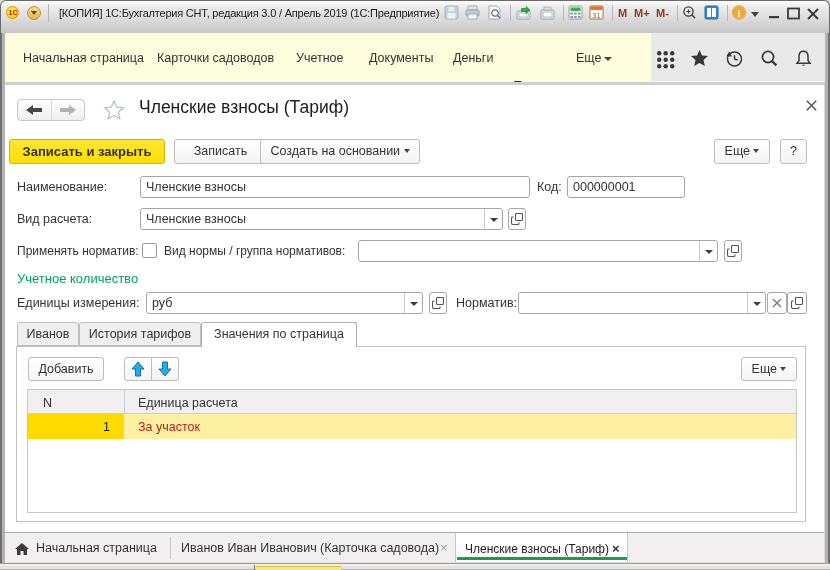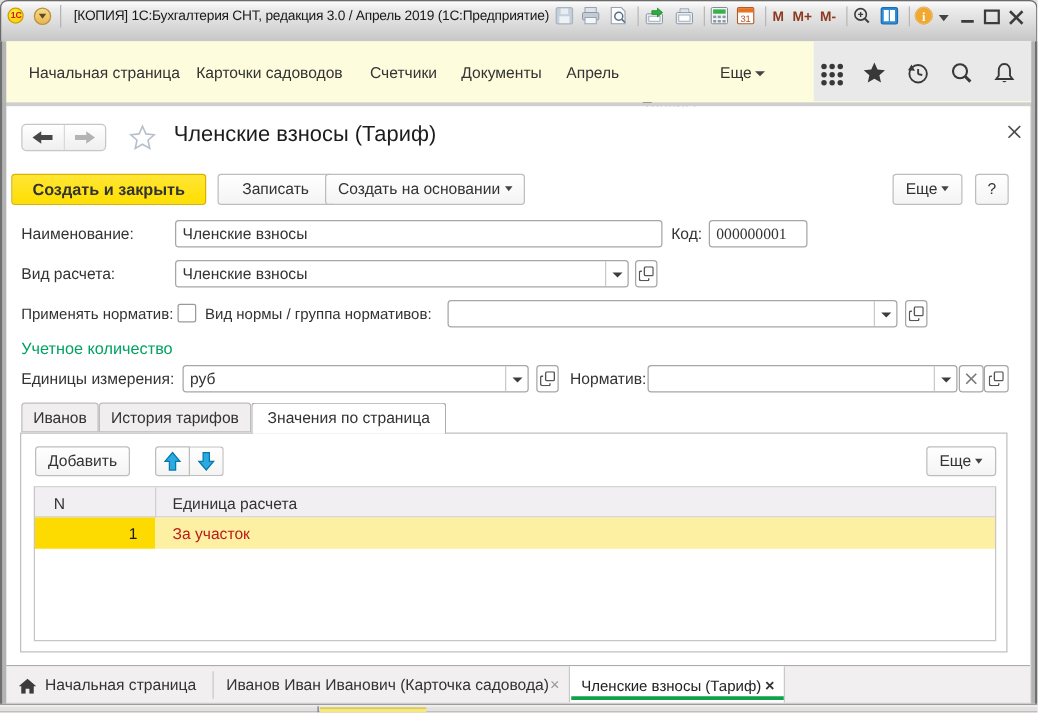--- a/index.html
+++ b/index.html
@@ -114,23 +114,23 @@
   <g stroke="#3b3b3b" stroke-width="2">
       <line x1="364" y1="4" x2="374" y2="14"></line>
       <line x1="374" y1="4" x2="364" y2="14"></line>
     </g>
 </svg>
 
 <div class="abs" style="left:2px;top:33px;width:826px;height:49px;background:#fdfdde;"></div>
 <div class="abs" id="menubar" style="left:0;top:51px;width:650px;height:20px;font-size:12.5px;color:#333;">
   <span class="abs" style="left:23px;">Начальная страница</span>
   <span class="abs" style="left:157px;">Карточки садоводов</span>
-  <span class="abs" style="left:296px;">Счетчики</span>
+  <span class="abs" style="left:296px;">Учетное</span>
   <span class="abs" style="left:369px;">Документы</span>
-  <span class="abs" style="left:453px;">Апрель</span>
+  <span class="abs" style="left:453px;">Деньги</span>
   <span class="abs" style="left:514px;margin-top:28px;">Товары</span>
   <span class="abs" style="left:576px;">Еще</span>
   <span class="abs" style="left:604px;top:6px;border:4px solid transparent;border-top:4px solid #444;"></span>
 </div>
 <div class="abs" id="menu-right" style="left:651px;top:33px;width:177px;height:48px;background:#e9e9e9;"></div>
 <svg class="abs" style="left:651px;top:48px;" width="177" height="22" viewBox="0 0 177 22">
   <g fill="#383838" transform="translate(6,3)">
     <circle cx="2.2" cy="2.2" r="2.2"></circle>
       <circle cx="8.7" cy="2.2" r="2.2"></circle>
       <circle cx="15.2" cy="2.2" r="2.2"></circle>
@@ -173,32 +173,32 @@
     <path d="M11 2 L13.7 8.1 L20.3 8.8 L15.4 13.2 L16.8 19.7 L11 16.4 L5.2 19.7 L6.6 13.2 L1.7 8.8 L8.3 8.1 Z" fill="none" stroke="#b7c0ca" stroke-width="1.3"></path>
   </svg>
 <div class="abs" style="left:139px;top:97px;font-size:17.5px;color:#1c1c1c;">Членские взносы (Тариф)</div>
 <svg class="abs" style="left:806px;top:100px;" width="11" height="11" viewBox="0 0 11 11">
     <g stroke="#4c4c4c" stroke-width="1.3">
       <line x1="0.8" y1="0.8" x2="10.2" y2="10.2"></line>
       <line x1="10.2" y1="0.8" x2="0.8" y2="10.2"></line>
     </g>
   </svg>
 
-<div class="btn" style="left:9px;top:139px;width:156px;height:25px;background:linear-gradient(#ffe635,#ffdf00);border-color:#d8b400;font-weight:bold;font-size:13px;line-height:23px;">Создать и закрыть</div>
+<div class="btn" style="left:9px;top:139px;width:156px;height:25px;background:linear-gradient(#ffe635,#ffdf00);border-color:#d8b400;font-weight:bold;font-size:13px;line-height:23px;">Записать и закрыть</div>
 <div class="btn" style="left:174px;top:139px;width:93px;height:25px;line-height:23px;">Записать</div>
 <div class="btn" style="left:260px;top:139px;width:160px;height:25px;line-height:23px;">Создать на основании <span style="display:inline-block;vertical-align:-1px;border:3.5px solid transparent;border-top:4.5px solid #444;"></span></div>
 <div class="btn" style="left:714px;top:139px;width:56px;height:25px;line-height:23px;">Еще <span style="display:inline-block;vertical-align:-1px;border:3.5px solid transparent;border-top:4.5px solid #444;"></span></div>
 <div class="btn" style="left:780px;top:139px;width:27px;height:25px;line-height:23px;">?</div>
 
 <div class="lbl" style="left:17px;top:180px;text-align:center;">Наименование:</div>
 <div class="inp" style="left:140px;top:176px;width:390px;">
     <span class="txt">Членские взносы</span>
   </div>
 <div class="lbl" style="left:537px;top:180px;">Код:</div>
-<div class="inp" style="left:567px;top:176px;width:79px;font-family:Liberation Serif, serif;">
+<div class="inp" style="left:567px;top:176px;width:118px;">
     <span class="txt">000000001</span>
   </div>
 
 <div class="lbl" style="left:17px;top:212px;">Вид расчета:</div>
 <div class="inp" style="left:140px;top:208px;width:363px;">
     <span class="txt">Членские взносы</span>
     <span class="dd"></span>
   </div>
 <div class="sqbtn" style="left:508px;top:208px;">
     <svg width="12" height="12" viewBox="0 0 12 12" style="position:absolute;left:2px;top:4px;">

